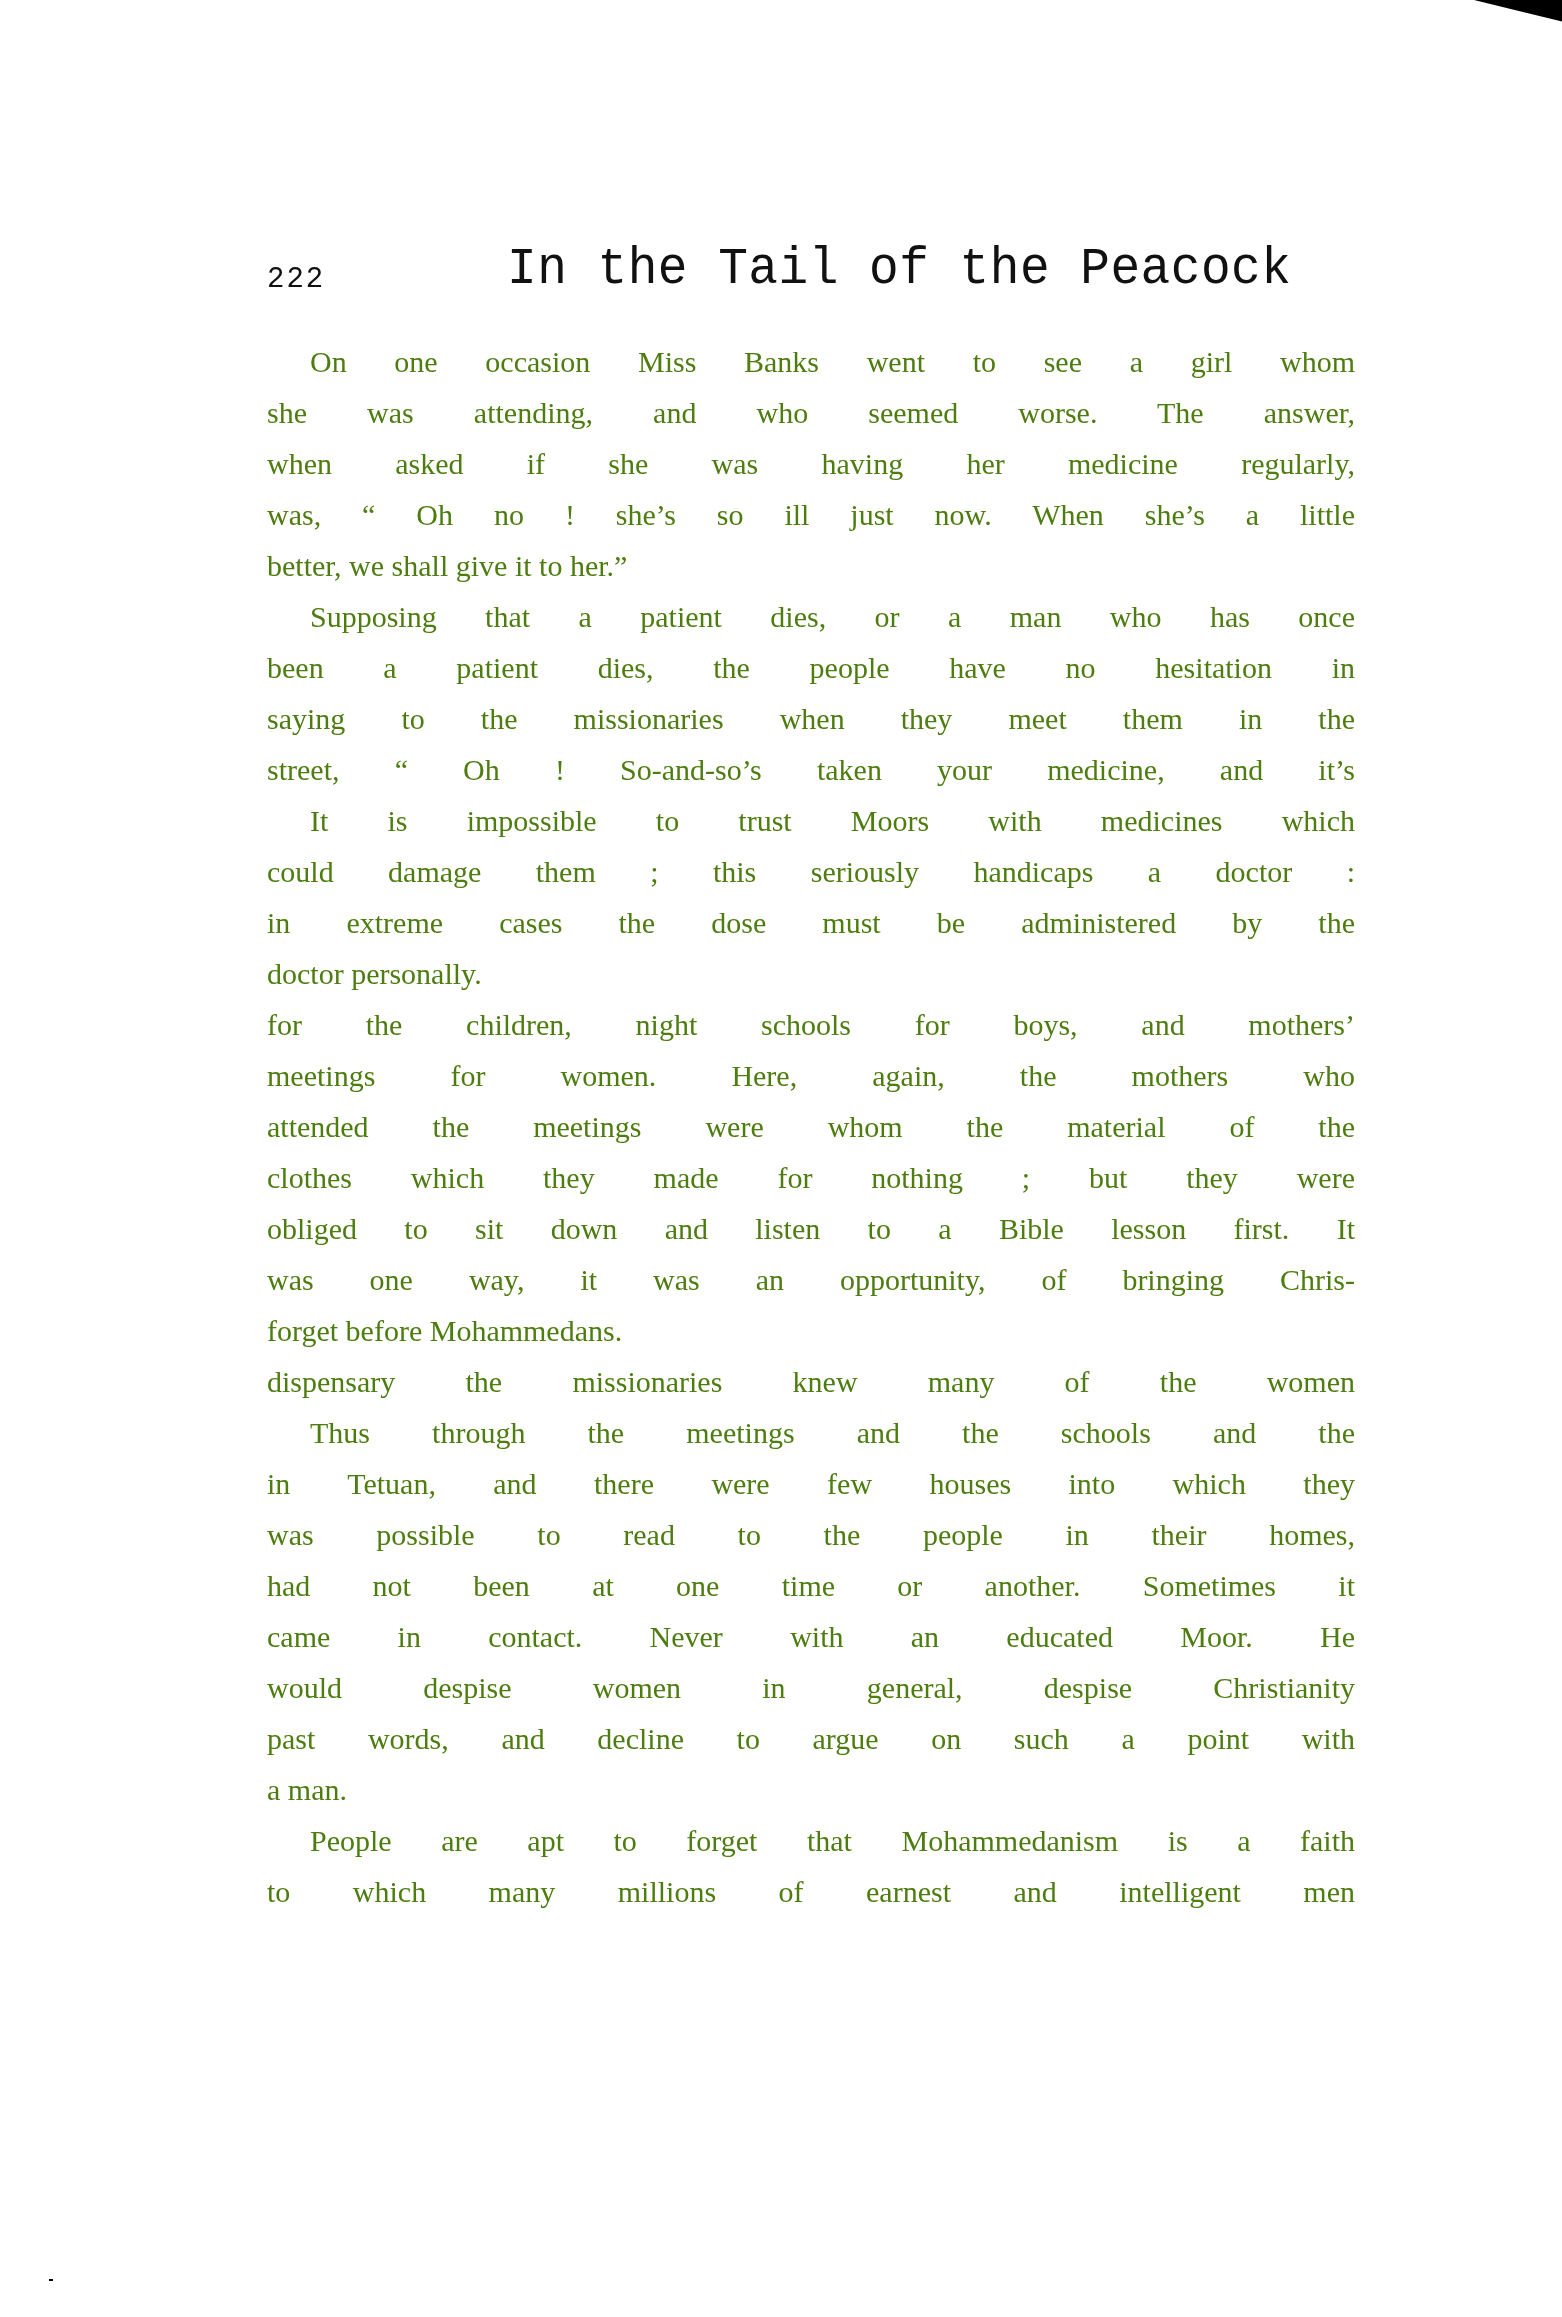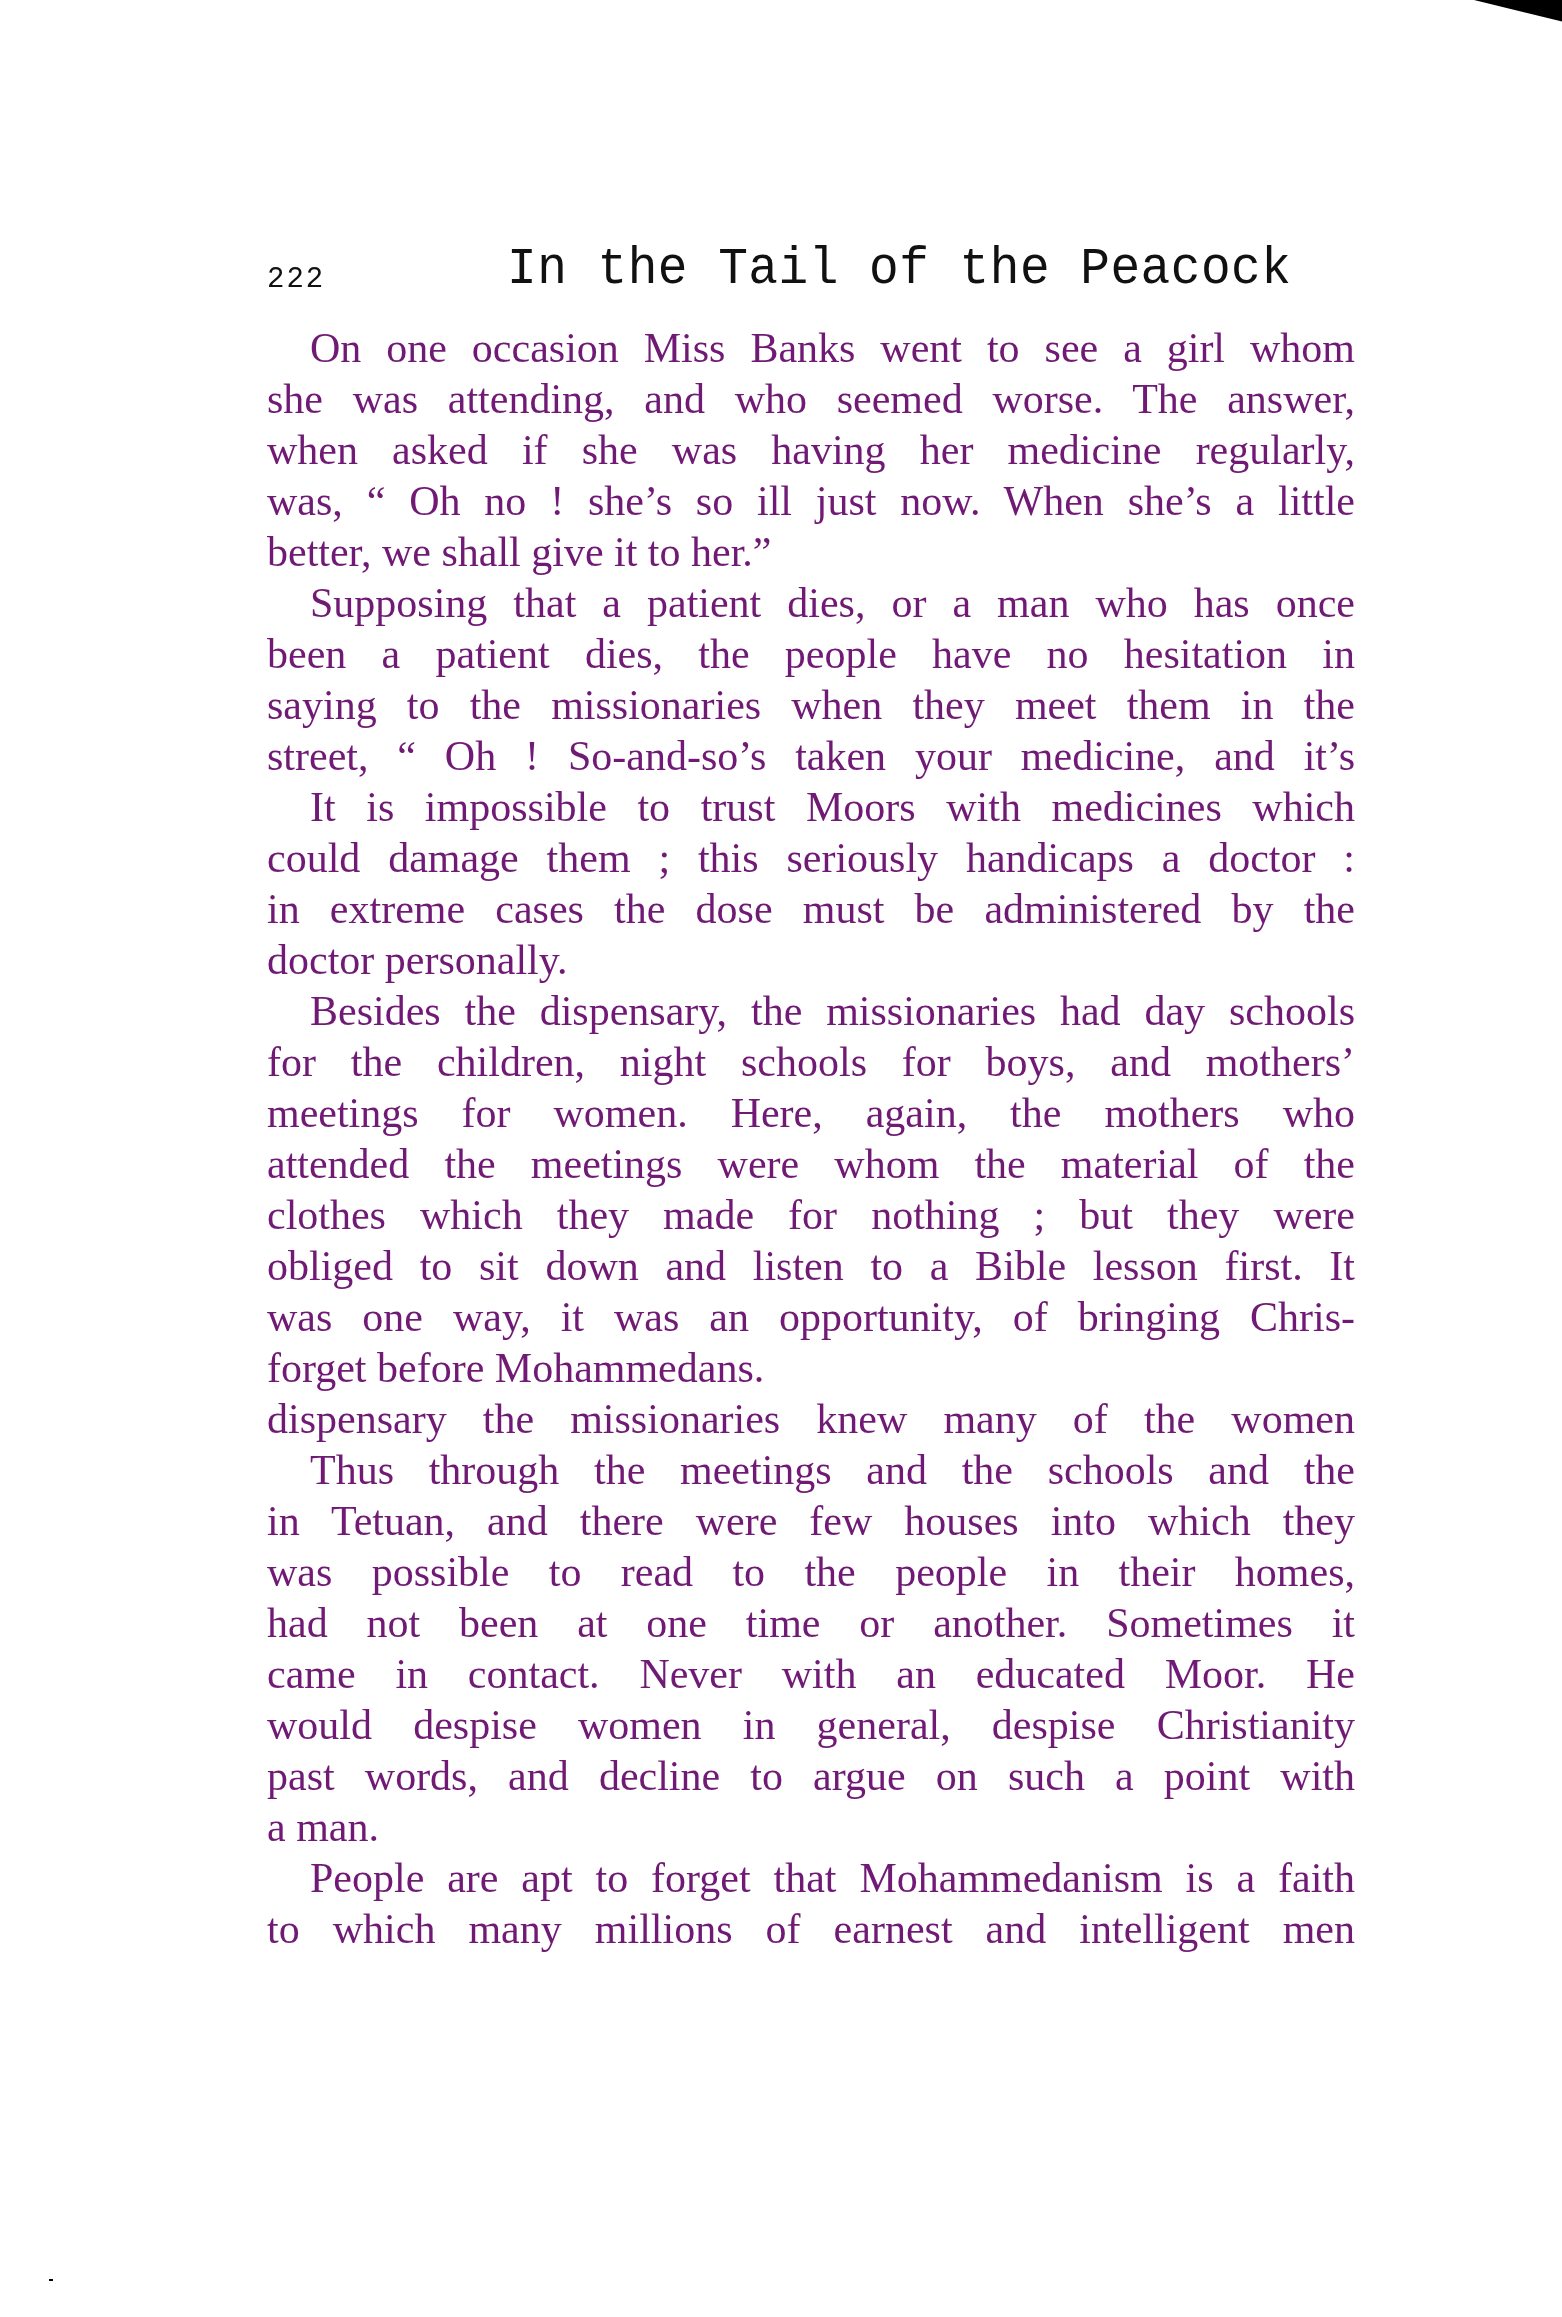--- a/index.html
+++ b/index.html
@@ -14,23 +14,23 @@
     font-family: Liberation Mono, monospace; color: #111;
   }
   .page-number {
     position: absolute; left: 0; top: 21.6px; font-size: 29px; letter-spacing: 2px;
   }
   .running-title {
     position: absolute; left: 240px; top: 0; font-size: 51px; letter-spacing: 0.5px;
     transform: scaleX(0.97); transform-origin: left top;
   }
   .body-text {
-    position: absolute; left: 267px; top: 323px; width: 1088px;
+    position: absolute; left: 267px; top: 336px; width: 1088px;
     font-family: "Liberation Serif", "DejaVu Serif", serif;
-    font-size: 42px; line-height: 51px; color: #701a75;
+    font-size: 30px; line-height: 51px; color: #4d7c0f;
   }
   .para { margin: 0; }
   .line {
     display: block; height: 51px; white-space: nowrap;
     text-align: justify; text-align-last: justify;
   }
   .line.last { text-align-last: left; }
   .line.first { padding-left: 43px; }
 </style>
 </head>
@@ -58,21 +58,20 @@
       <span class="line">saying to the missionaries when they meet them in the</span>
       <span class="line">street, “ Oh ! So-and-so’s taken your medicine, and it’s</span>
     </div>
     <div class="para">
       <span class="line first">It is impossible to trust Moors with medicines which</span>
       <span class="line">could damage them ; this seriously handicaps a doctor :</span>
       <span class="line">in extreme cases the dose must be administered by the</span>
       <span class="line last">doctor personally.</span>
     </div>
     <div class="para">
-      <span class="line first">Besides the dispensary, the missionaries had day schools</span>
       <span class="line">for the children, night schools for boys, and mothers’</span>
       <span class="line">meetings for women.  Here, again, the mothers who</span>
       <span class="line">attended the meetings were whom the material of the</span>
       <span class="line">clothes which they made for nothing ; but they were</span>
       <span class="line">obliged to sit down and listen to a Bible lesson first.  It</span>
       <span class="line">was one way, it was an opportunity, of bringing Chris-</span>
       <span class="line last">forget before Mohammedans.</span>
     </div>
     <div class="para">
       <span class="line">dispensary the missionaries knew many of the women</span>

